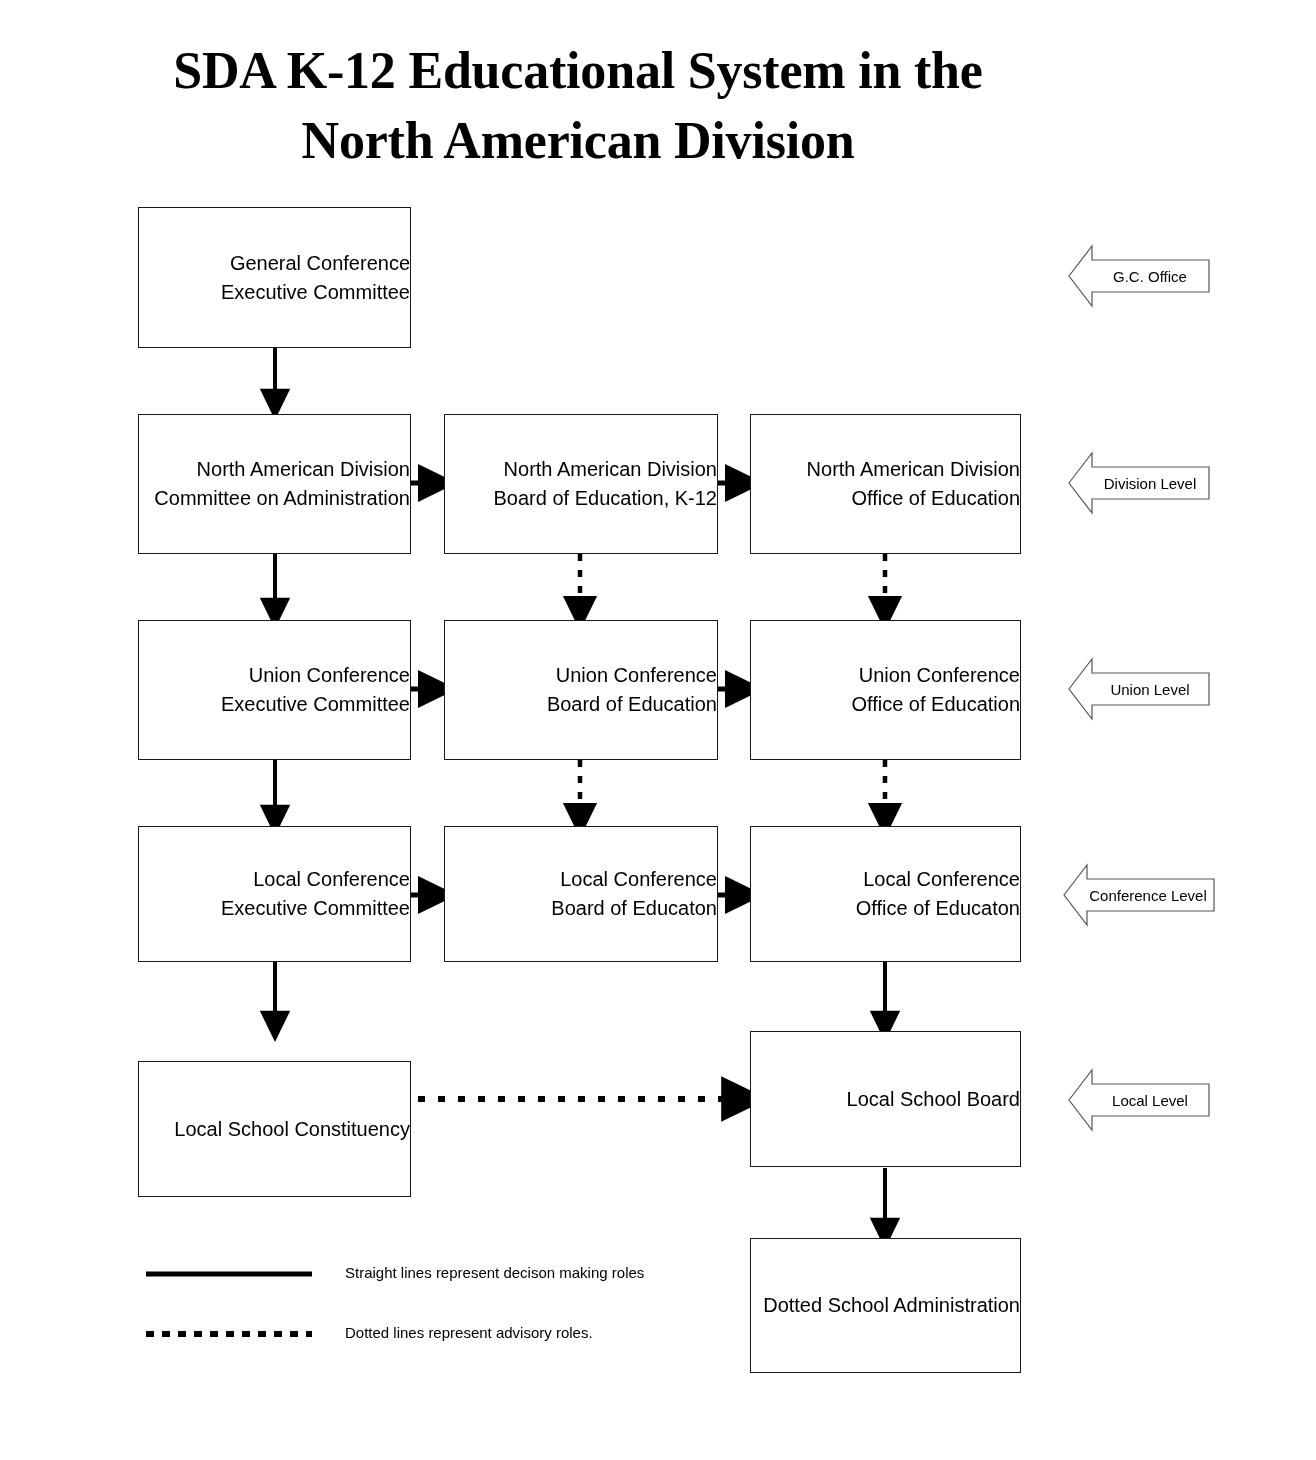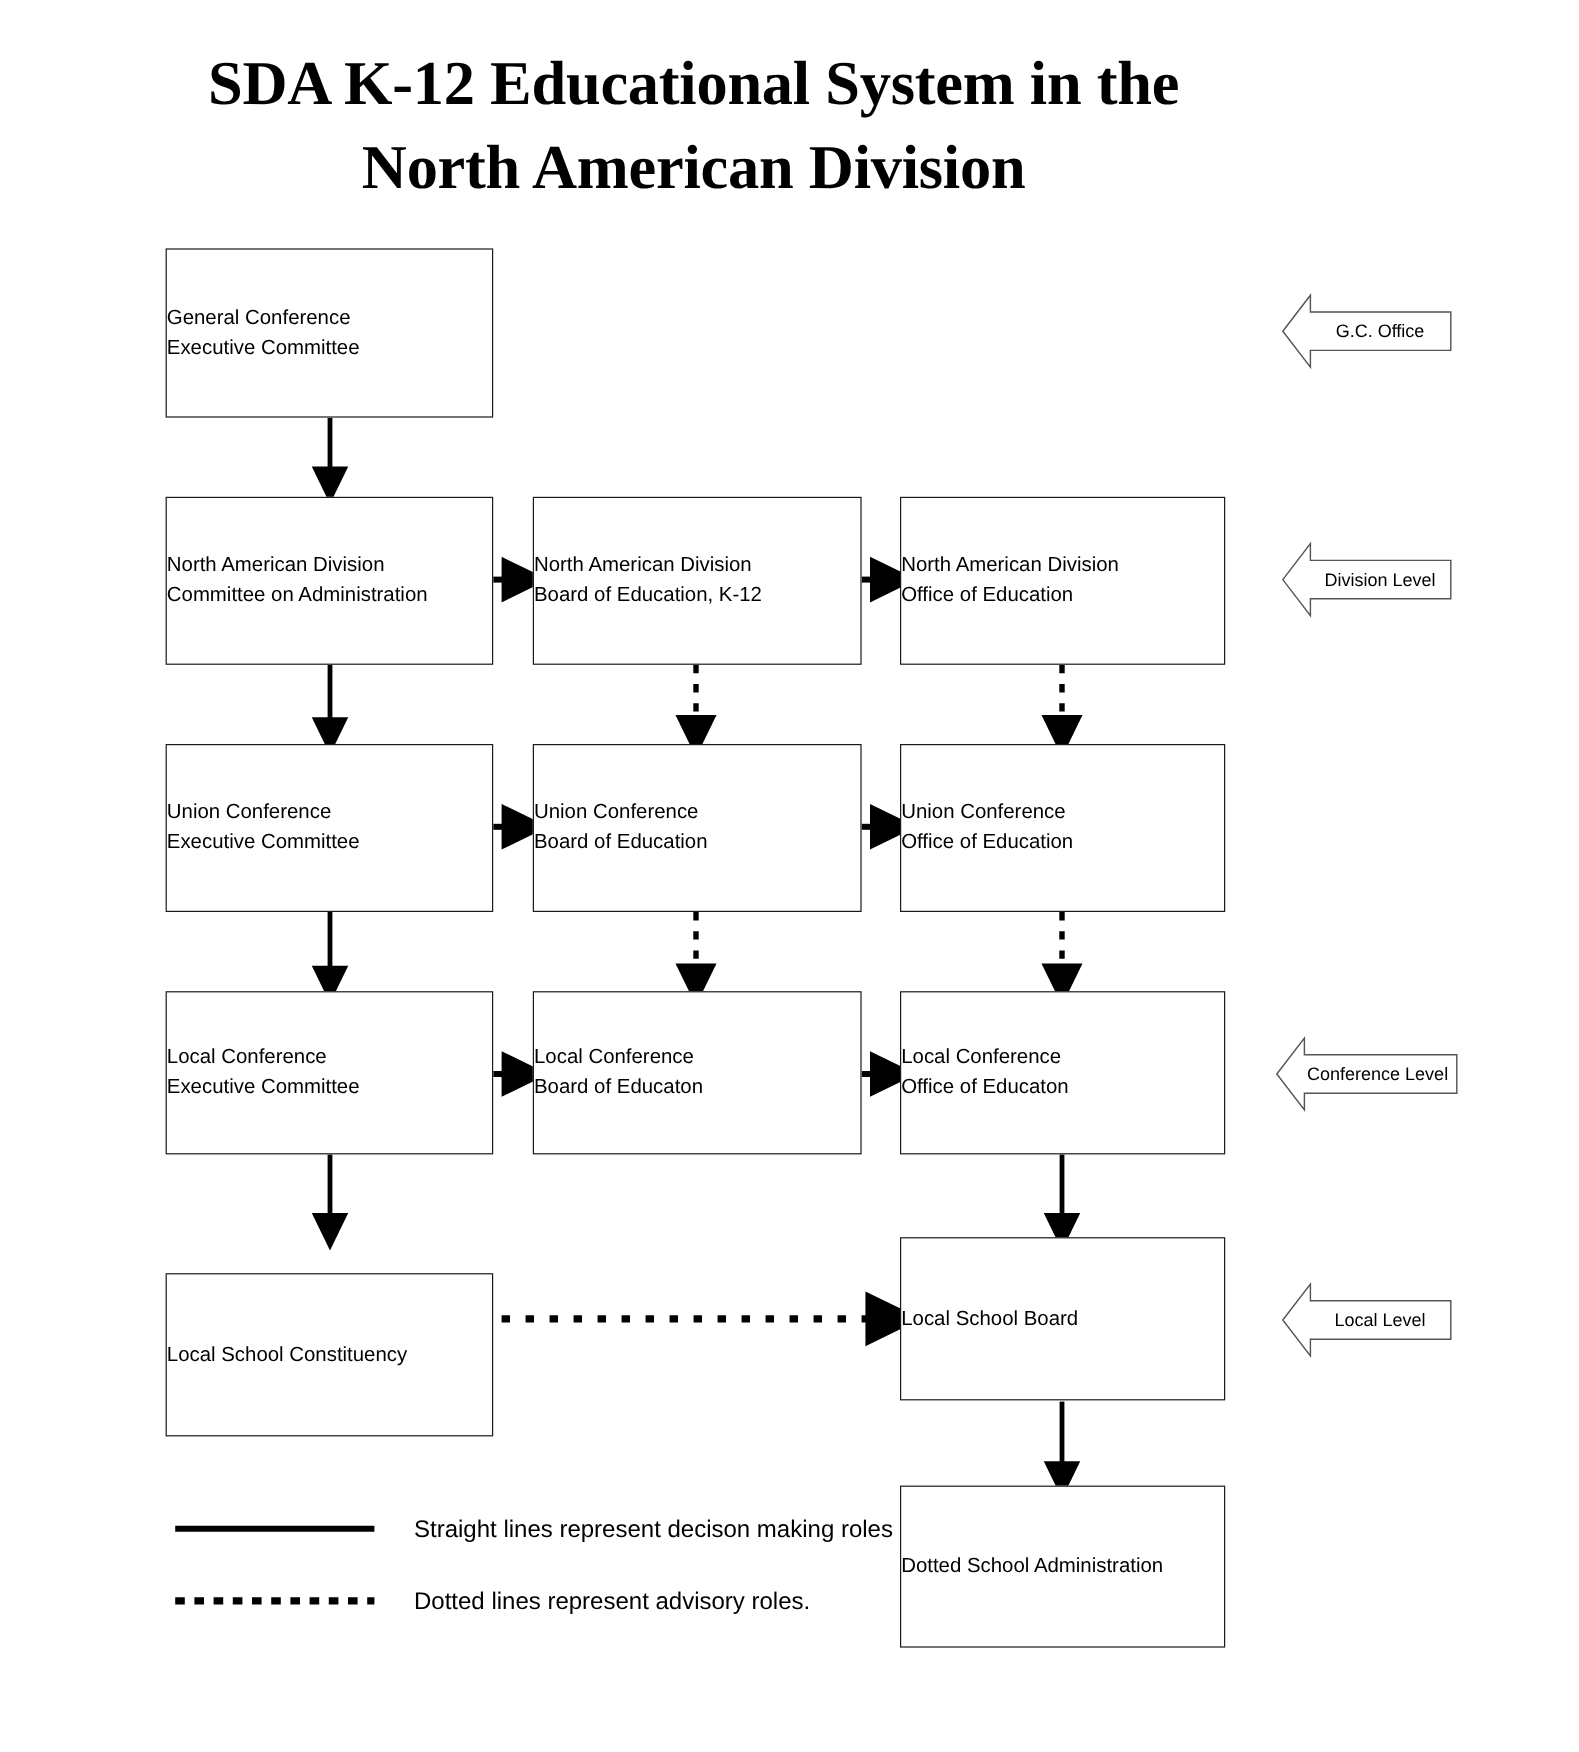--- a/index.html
+++ b/index.html
@@ -41,22 +41,22 @@
 
   
   .node {
     position: absolute;
     box-sizing: border-box;
     border: 1.6px solid #1a1a1a;
     background: #ffffff;
     display: flex;
     align-items: center;
     justify-content: center;
-    text-align: left;
-    font-size: 17px;
+    text-align: right;
+    font-size: 20px;
     line-height: 1.45;
     color: #000;
   }
   .node .nlabel { display: block; width: 100%; }
   .node .nline { display: block; }
 
   
   #connectors {
     position: absolute;
     left: 0; top: 0;
@@ -83,21 +83,21 @@
     font-size: 15px;
     color: #000;
     white-space: nowrap;
   }
 
   
   .legend-row { position: absolute; }
   .legend-swatch { position: absolute; left: 0; top: 0; }
   .legend-text {
     position: absolute;
-    font-size: 20px;
+    font-size: 15px;
     color: #000;
     white-space: nowrap;
   }
 </style>
 </head>
 <body>
 
 <div id="chart-root">
 
   <div id="title">
@@ -240,20 +240,26 @@
     <span class="lvl-text">G.C. Office</span>
   </div>
 
   <div class="level-arrow" style="left:1068px; top:450px; width:142px; height:66px;">
     <svg width="142" height="66" viewBox="0 0 142 66" xmlns="http://www.w3.org/2000/svg">
       <polygon points="1,33 24,3 24,17 141,17 141,49 24,49 24,63" fill="#ffffff" stroke="#555555" stroke-width="1.2"></polygon>
     </svg>
     <span class="lvl-text">Division Level</span>
   </div>
 
+  <div class="level-arrow" style="left:1068px; top:656px; width:142px; height:66px;">
+    <svg width="142" height="66" viewBox="0 0 142 66" xmlns="http://www.w3.org/2000/svg">
+      <polygon points="1,33 24,3 24,17 141,17 141,49 24,49 24,63" fill="#ffffff" stroke="#555555" stroke-width="1.2"></polygon>
+    </svg>
+    <span class="lvl-text">Union Level</span>
+  </div>
 
   <div class="level-arrow" style="left:1063px; top:862px; width:152px; height:66px;">
     <svg width="152" height="66" viewBox="0 0 152 66" xmlns="http://www.w3.org/2000/svg">
       <polygon points="1,33 24,3 24,17 151,17 151,49 24,49 24,63" fill="#ffffff" stroke="#555555" stroke-width="1.2"></polygon>
     </svg>
     <span class="lvl-text" style="padding-left:18px;">Conference Level</span>
   </div>
 
   <div class="level-arrow" style="left:1068px; top:1067px; width:142px; height:66px;">
     <svg width="142" height="66" viewBox="0 0 142 66" xmlns="http://www.w3.org/2000/svg">

